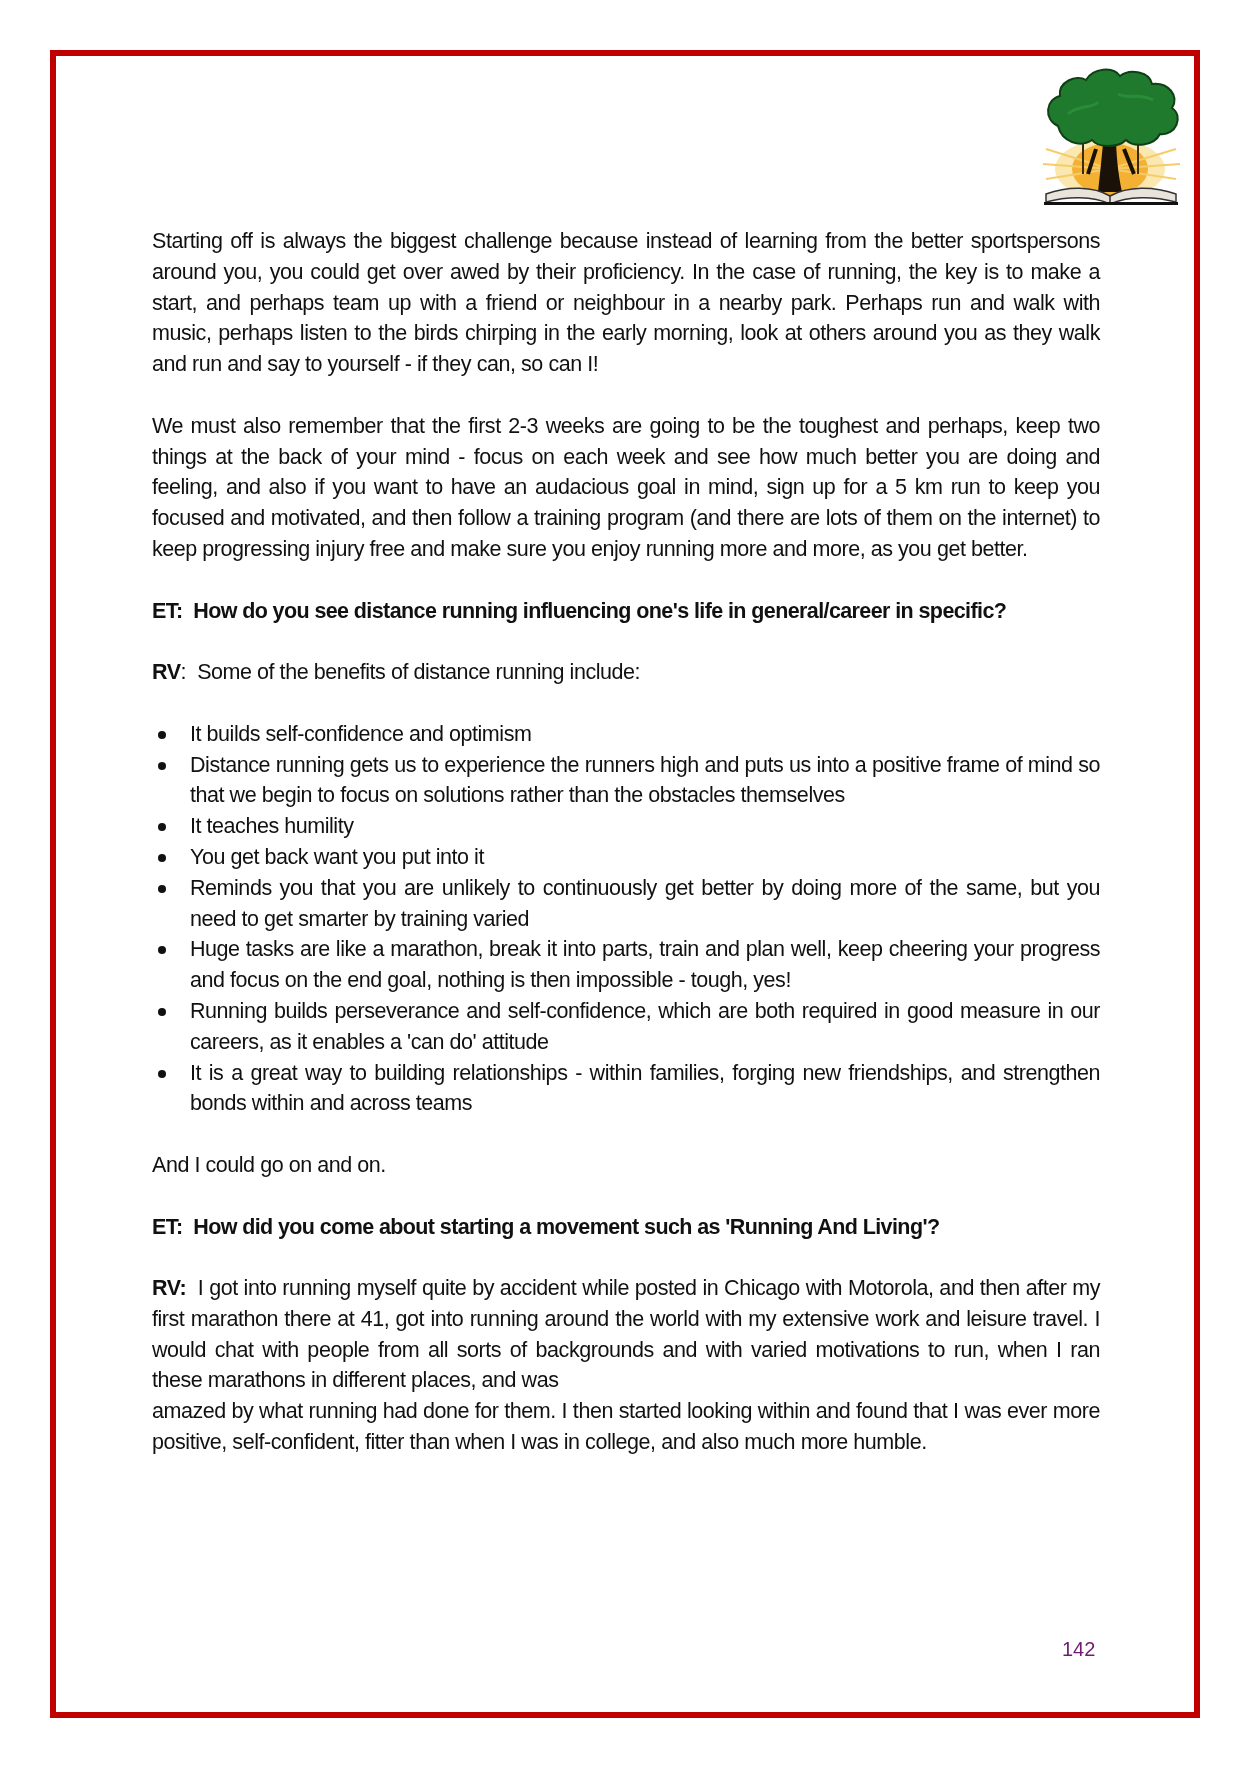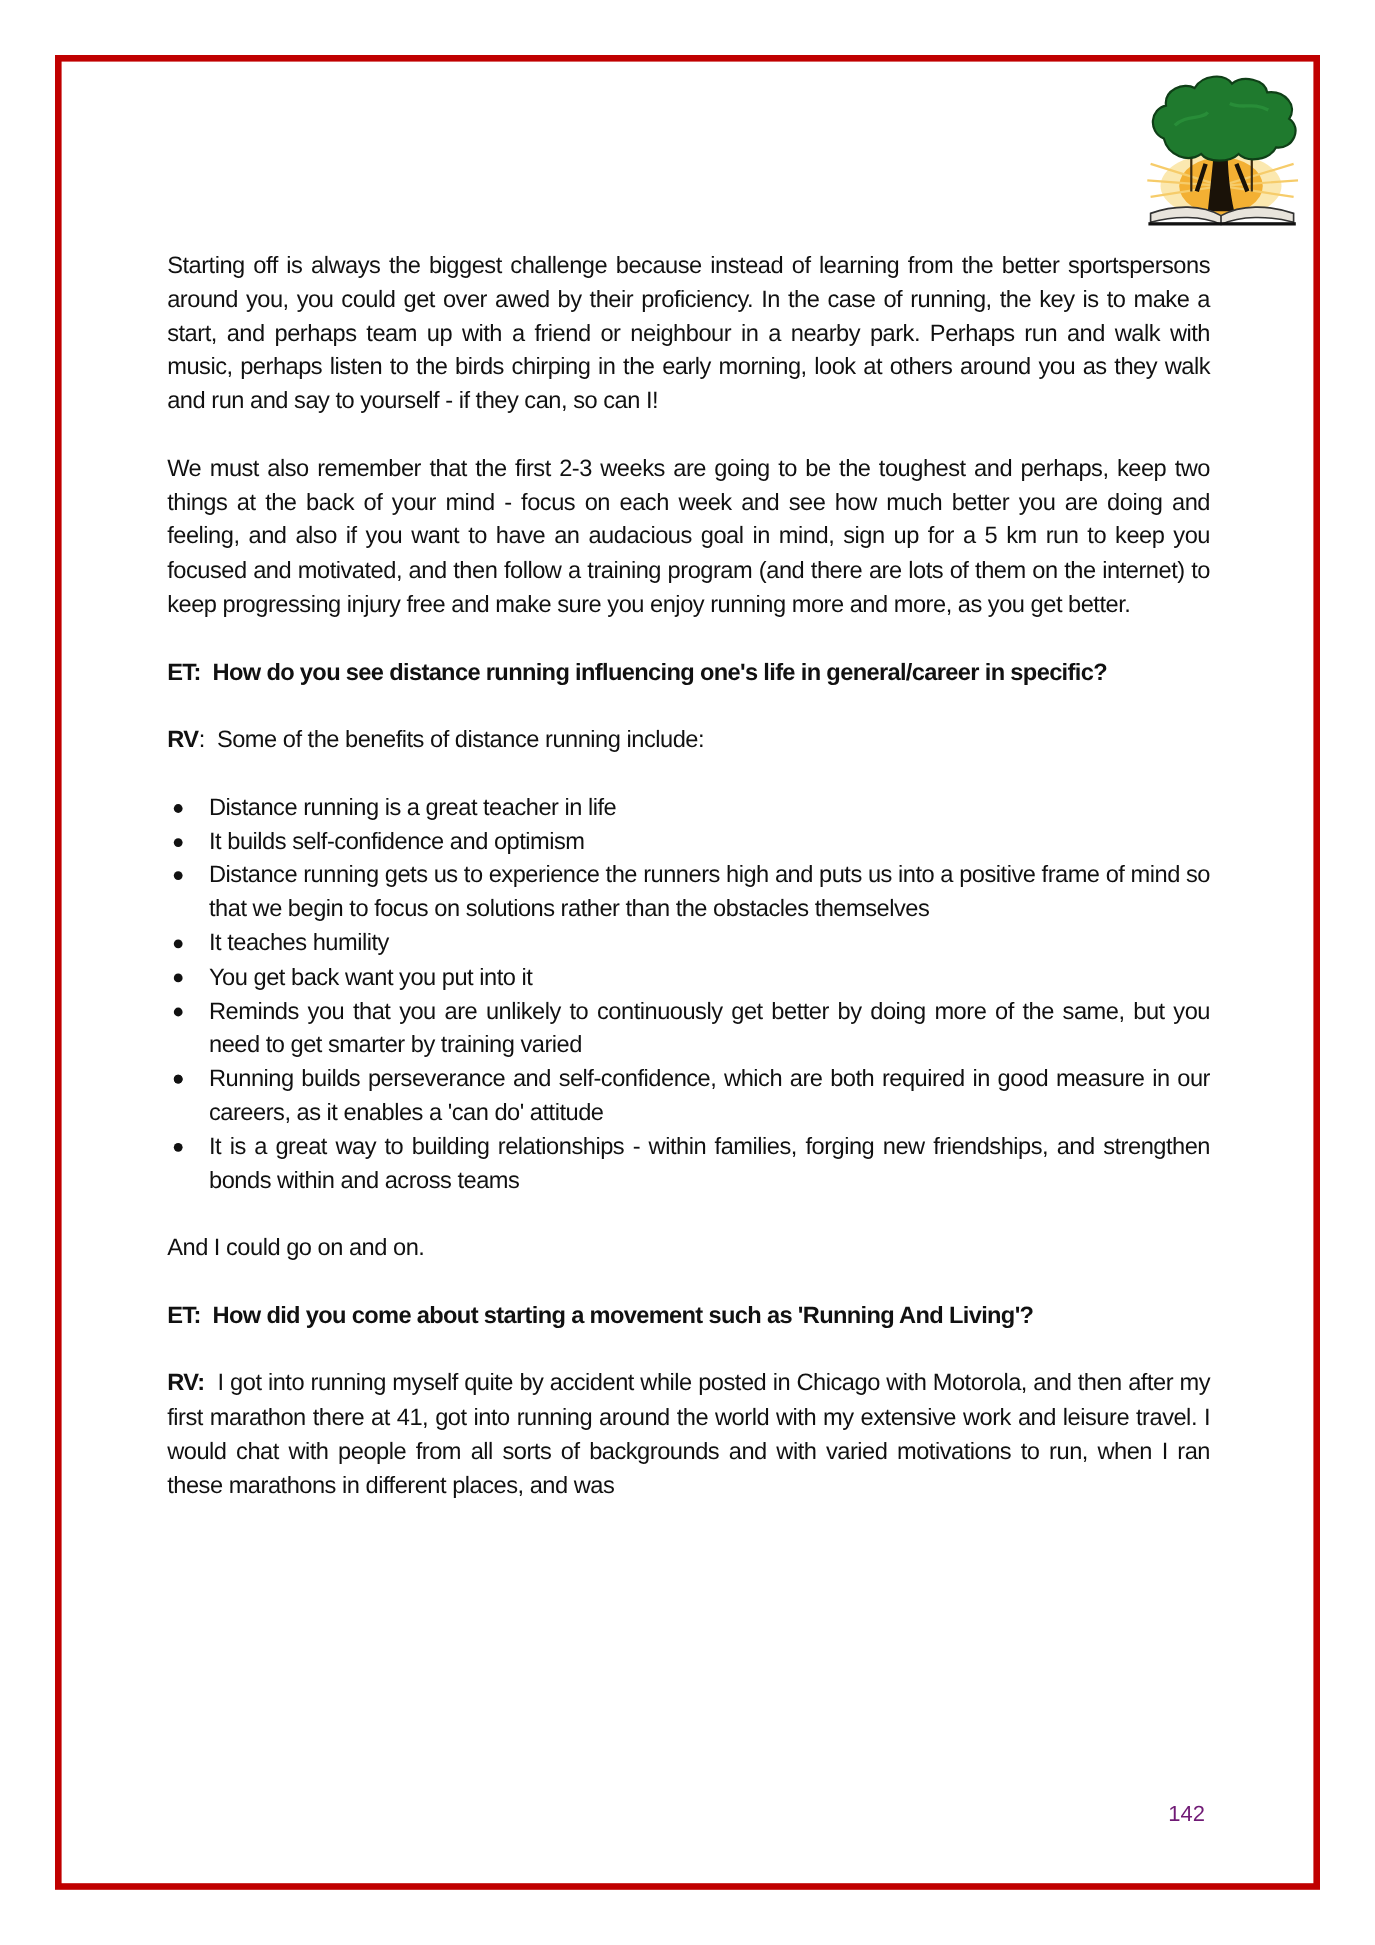--- a/index.html
+++ b/index.html
@@ -76,37 +76,37 @@
     <span>ET:</span>&nbsp;
     <span>How do you see distance running influencing one's life in general/career in specific?</span>
   </p>
 
   <p>
     <span class="b">RV</span><span>:</span>&nbsp;
     <span>Some of the benefits of distance running include:</span>
   </p>
 
   <ul class="benefits">
-    <li><span class="bullet"></span><span>Distance running is a great teacher in life</span></li>
     <li><span class="bullet"></span><span>It builds self-confidence and optimism</span></li>
     <li><span class="bullet"></span><span>Distance running gets us to experience the runners high and puts us into a positive frame of mind so that we begin to focus on solutions rather than the obstacles themselves</span></li>
     <li><span class="bullet"></span><span>It teaches humility</span></li>
     <li><span class="bullet"></span><span>You get back want you put into it</span></li>
     <li><span class="bullet"></span><span>Reminds you that you are unlikely to continuously get better by doing more of the same, but you need to get smarter by training varied</span></li>
-    <li><span class="bullet"></span></li>
+    <li><span class="bullet"></span><span>Huge tasks are like a marathon, break it into parts, train and plan well, keep cheering your progress and focus on the end goal, nothing is then impossible - tough, yes!</span></li>
     <li><span class="bullet"></span><span>Running builds perseverance and self-confidence, which are both required in good measure in our careers, as it enables a 'can do' attitude</span></li>
     <li><span class="bullet"></span><span>It is a great way to building relationships - within families, forging new friendships, and strengthen bonds within and across teams</span></li>
   </ul>
 
   <p>And I could go on and on.</p>
 
   <p class="q">
     <span>ET:</span>&nbsp;
     <span>How did you come about starting a movement such as 'Running And Living'?</span>
   </p>
 
   <p class="justify" style="margin-bottom:0">
     <span class="b">RV:</span>&nbsp;
     <span>I got into running myself quite by accident while posted in Chicago with Motorola, and then after my first marathon there at 41, got into running around the world with my extensive work and leisure travel. I would chat with people from all sorts of backgrounds and with varied motivations to run, when I ran these marathons in different places, and was</span>
   </p>
+  <p class="justify">amazed by what running had done for them. I then started looking within and found that I was ever more positive, self-confident, fitter than when I was in college, and also much more humble.</p>
 </div>
 
 <div class="page-number">142</div>
 
 </body></html>

